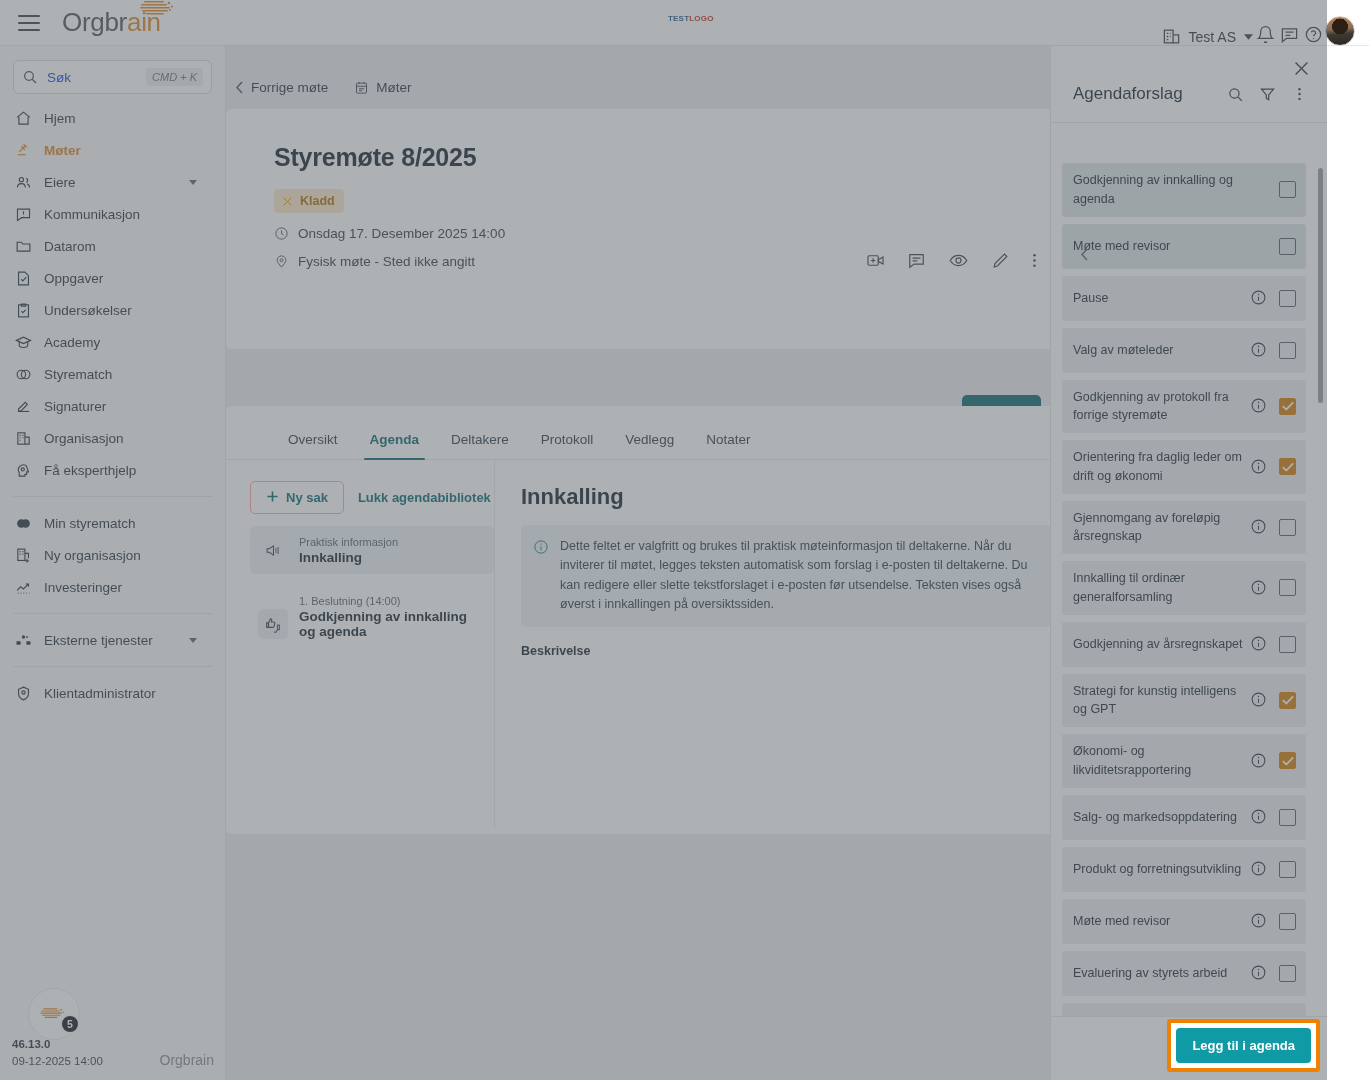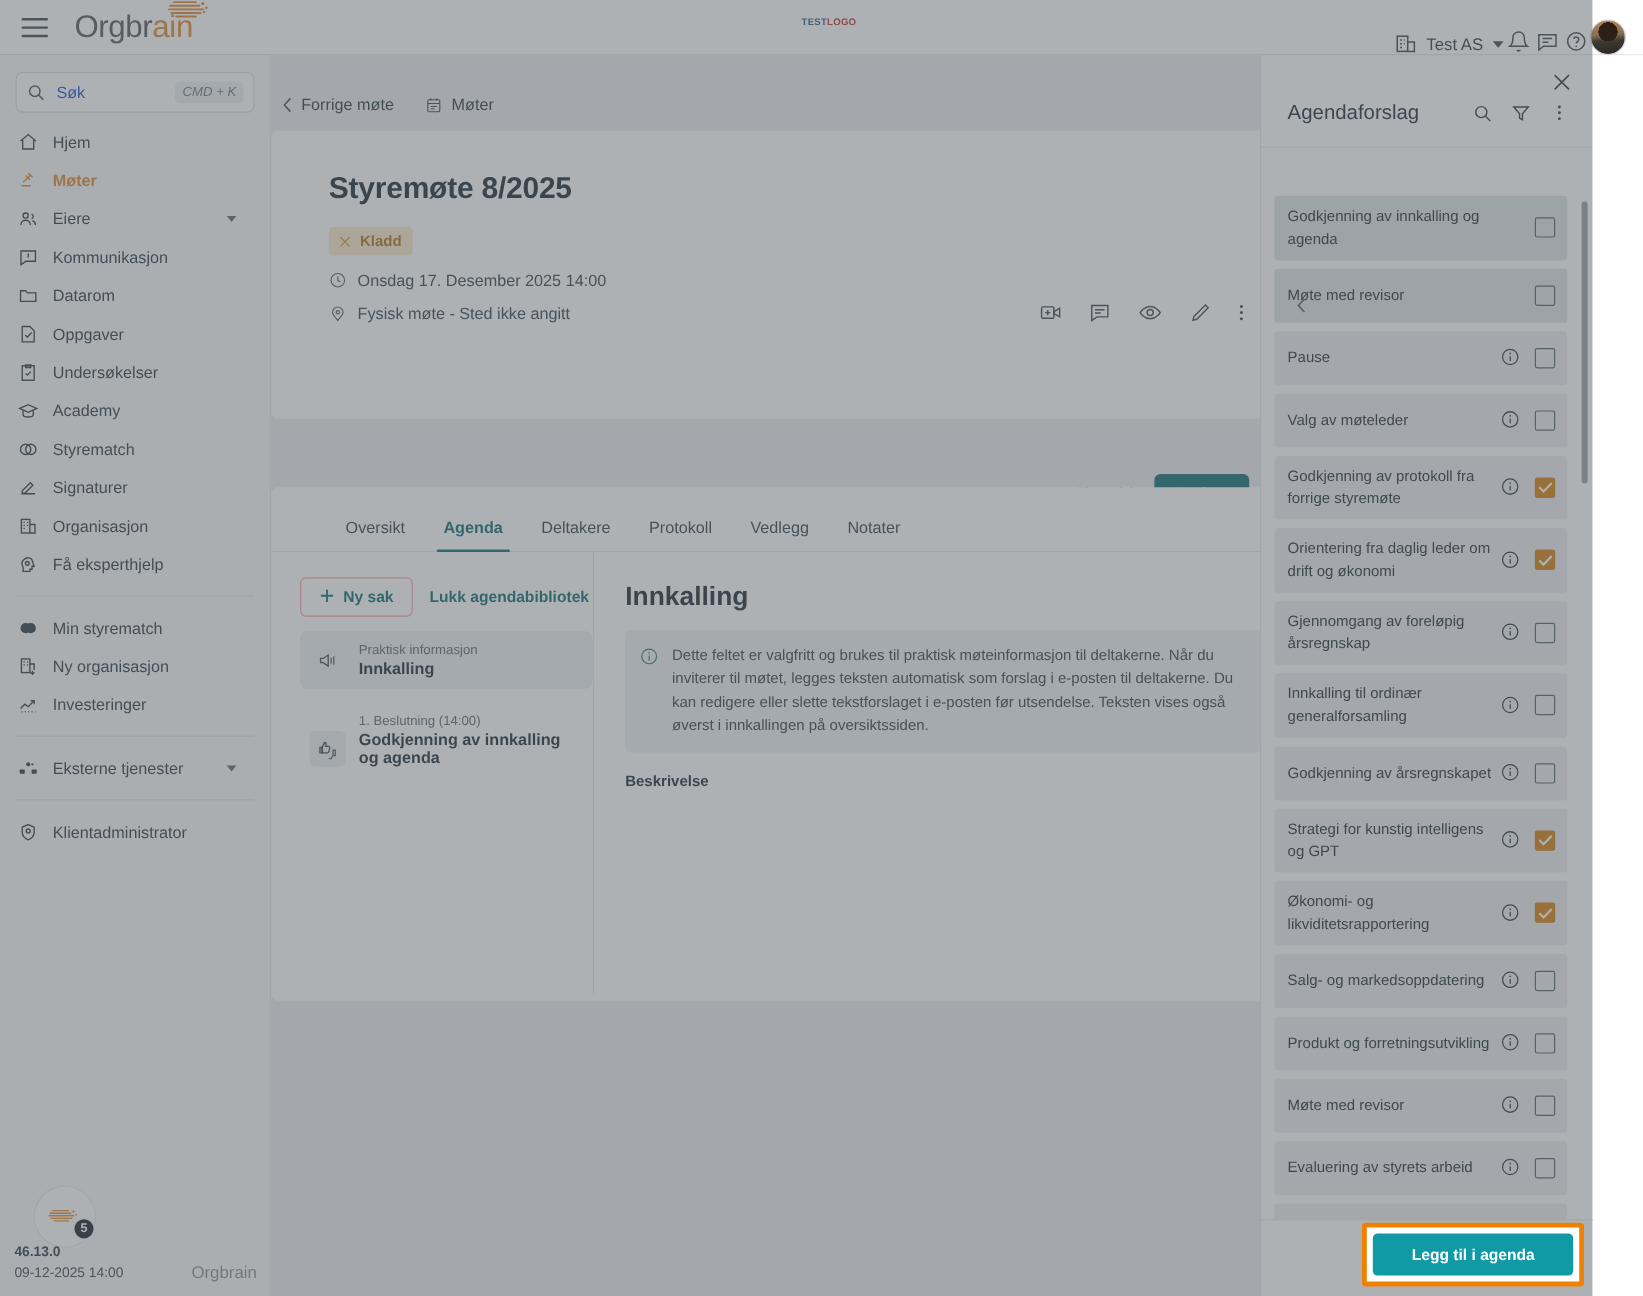--- a/index.html
+++ b/index.html
@@ -154,21 +154,21 @@
   }
   .sug.tint { background:#dde5e8; }
   .sug .s-txt { flex:1; font-size:12.5px; color:#24313a; line-height:1.5; padding-right:6px;}
   .sug .s-info { width:18px; height:18px; margin-right:11px; flex-shrink:0; }
   .cbx { width:17px; height:17px; border:1.6px solid #54626c; border-radius:2px; background:transparent; flex-shrink:0;}
   .cbx.on { background:#d4800f; border-color:#d4800f; display:flex; align-items:center; justify-content:center;}
 
   .rp-scroll { position:absolute; right:4px; top:122px; width:5px; height:235px; background:#9aa1a7; border-radius:3px; }
   .rp-foot { position:absolute; left:0; bottom:0; width:277px; height:64px; background:#fff; border-top:1px solid #e6e8ea;}
   .hl-box { position:absolute; right:7px; bottom:8px; border:4px solid #f08000; background:#fff; border-radius:3px; padding:5px; }
-  .teal-btn { background:#0f9aa6; color:#fff; font-size:13px; font-weight:700; border:none; border-radius:4px; padding:10px 32px; cursor:pointer;}
+  .teal-btn { background:#0f9aa6; color:#fff; font-size:13px; font-weight:700; border:none; border-radius:4px; padding:10px 16px; cursor:pointer;}
 
   
   .dim { position:absolute; inset:0; background:rgba(90,96,101,0.49); z-index:50; pointer-events:none; }
   .hl-box-top { z-index:60; }
 </style>
 </head>
 <body>
 
 <div id="root">
 

